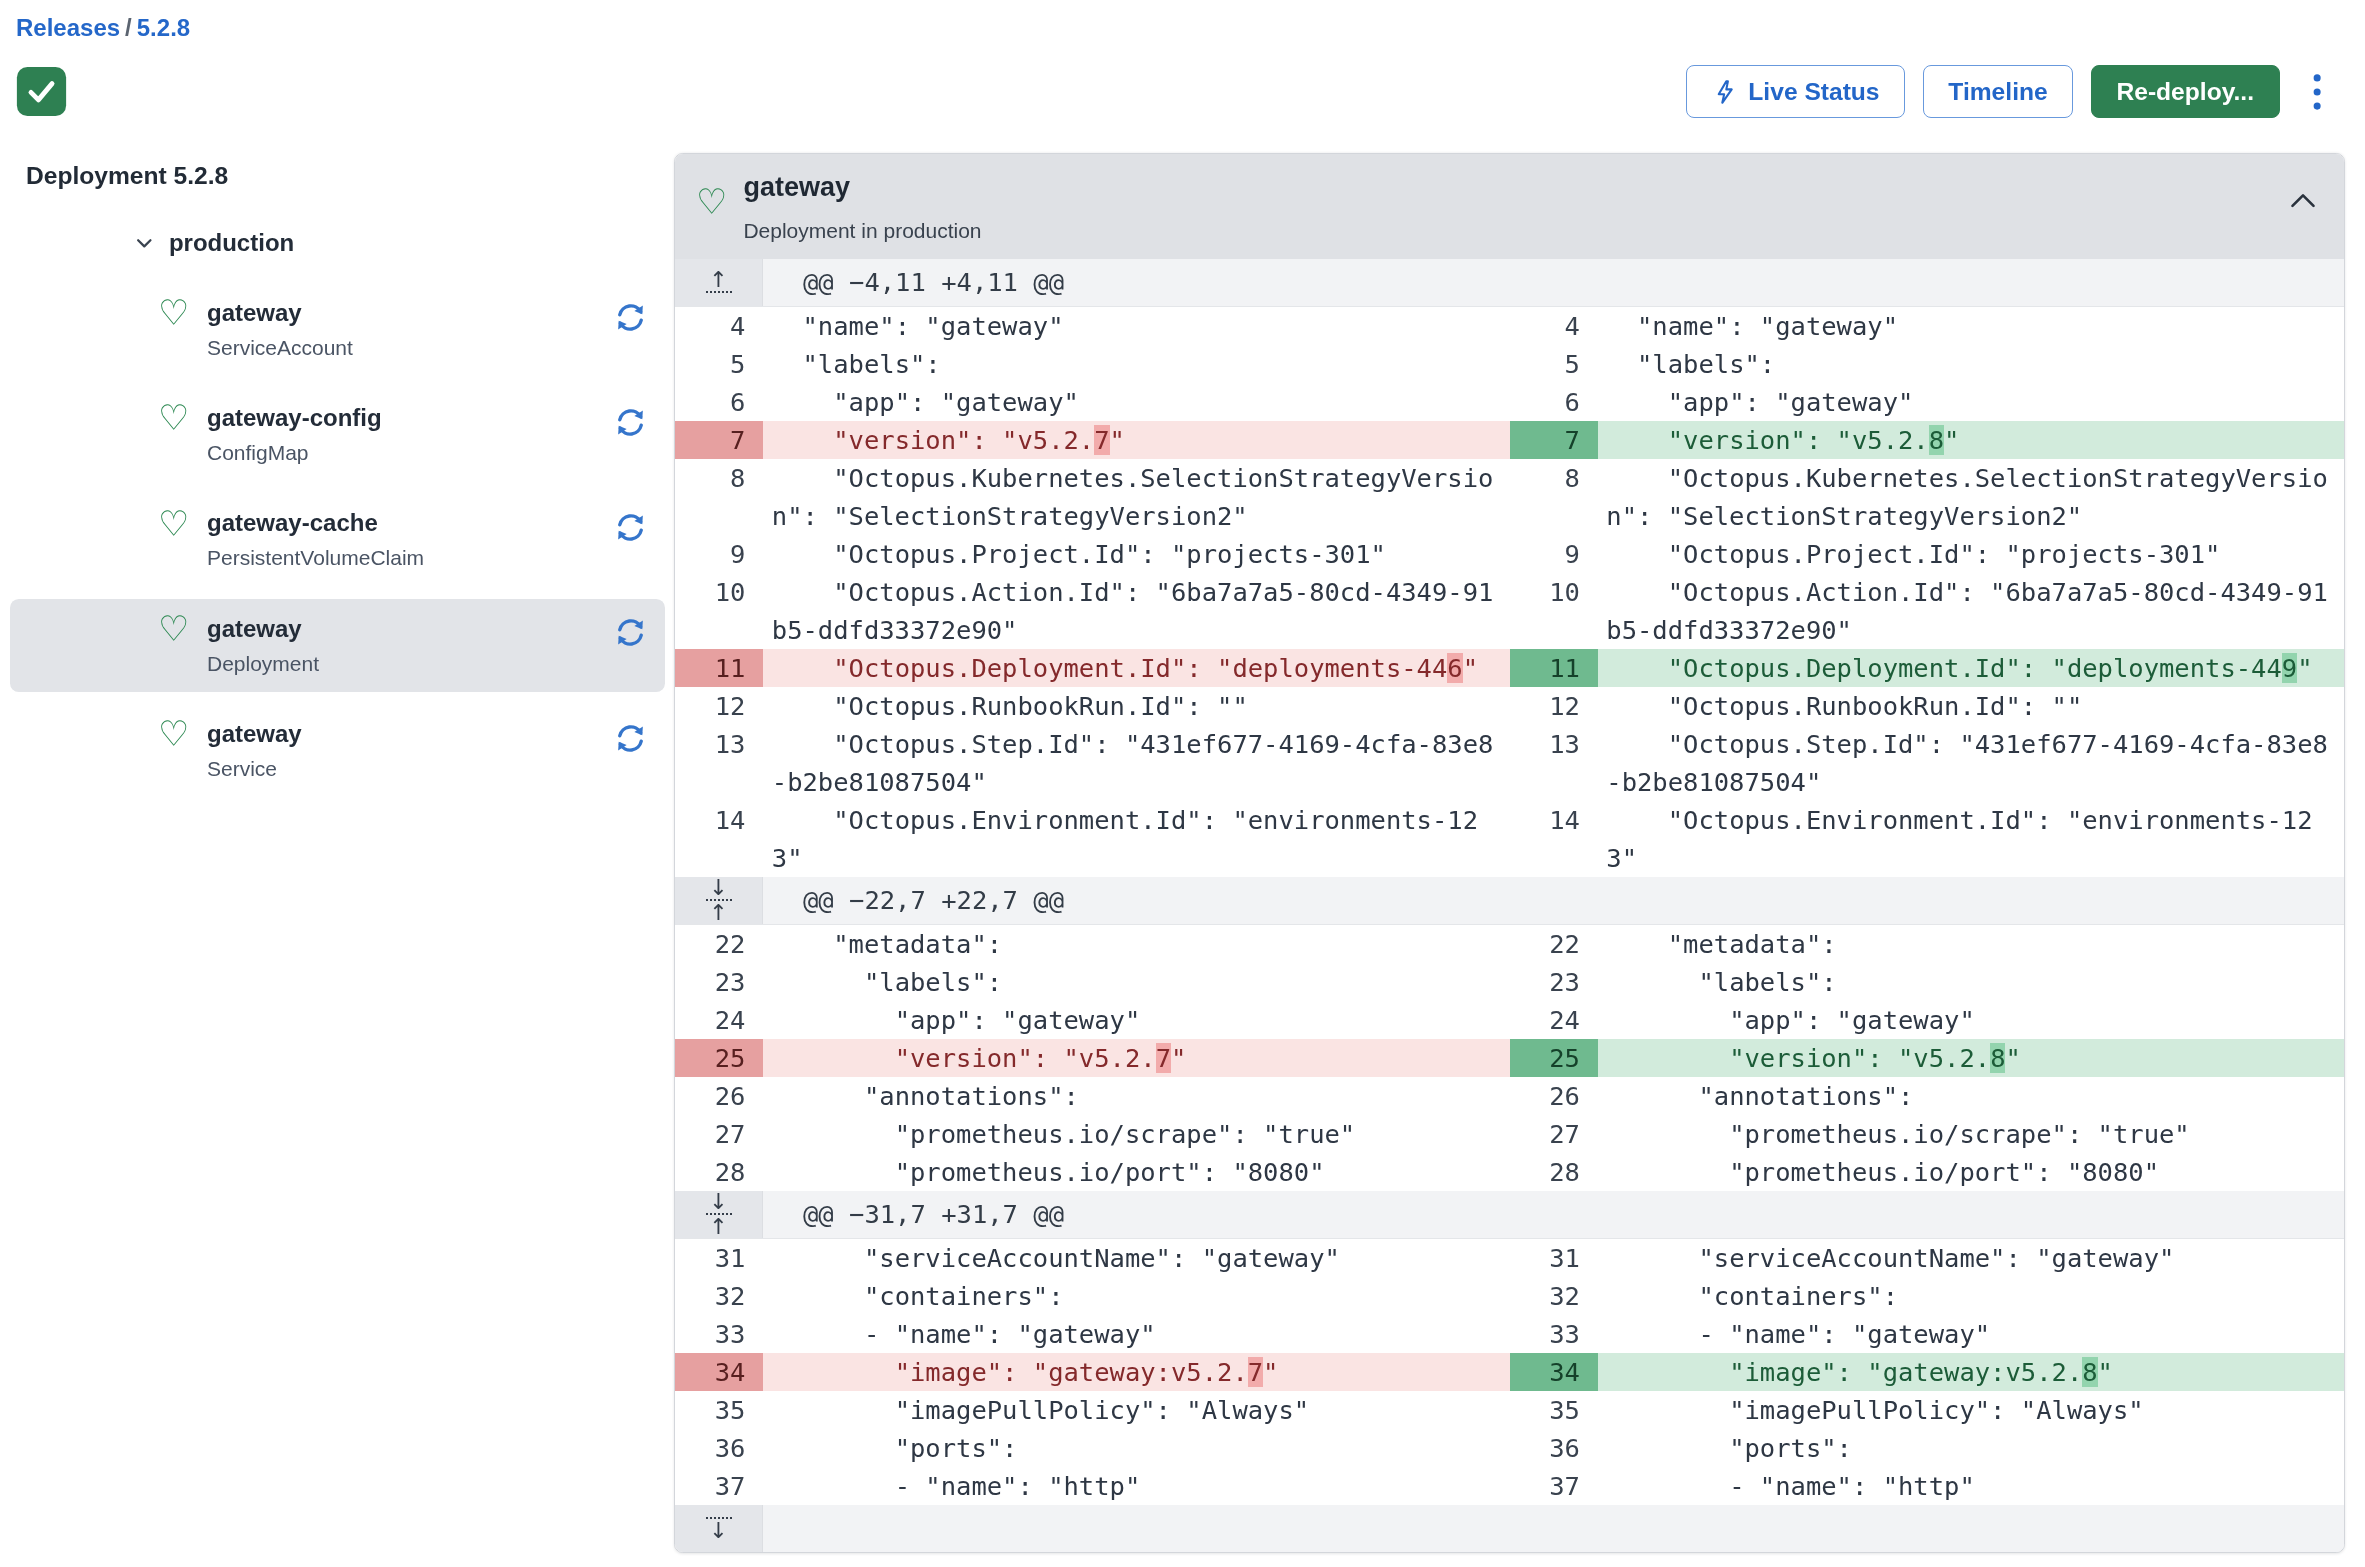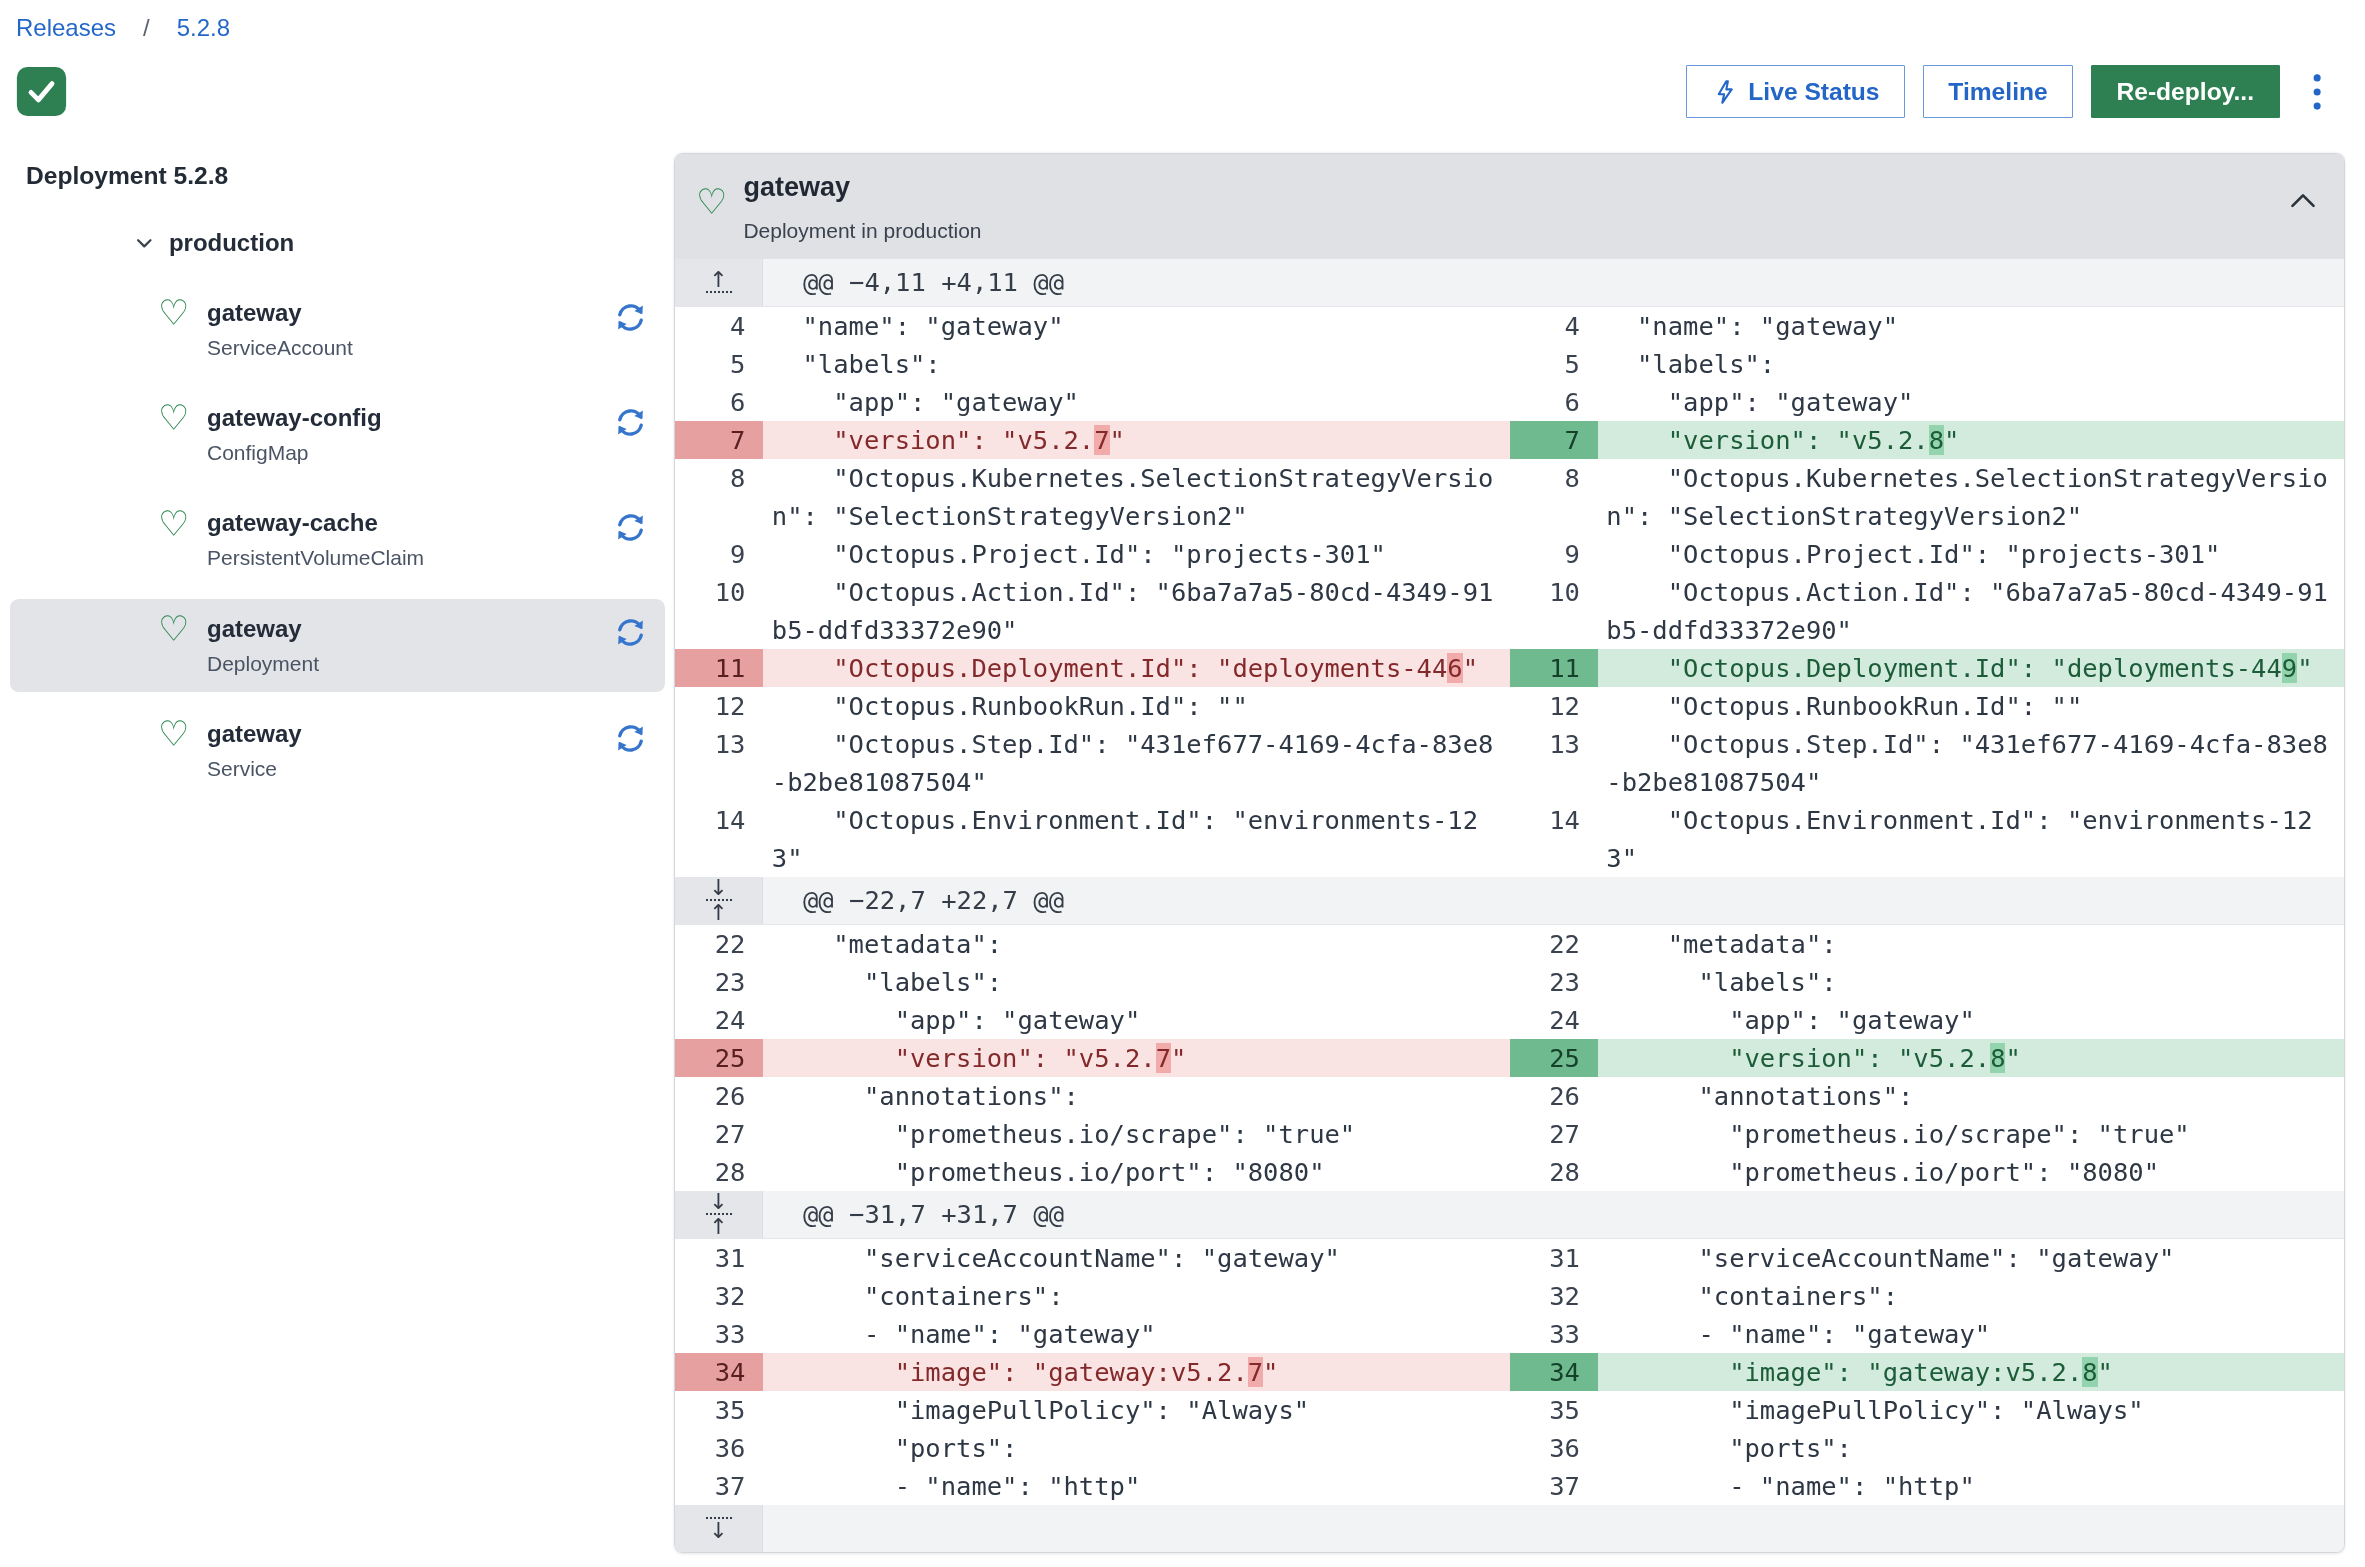--- a/index.html
+++ b/index.html
@@ -5,29 +5,29 @@
   * { margin:0; padding:0; box-sizing:border-box; }
   html,body { background:#ffffff; }
   body {
     width:2366px; min-height:1567px;
     font-family:"Liberation Sans", sans-serif;
     color:#222b36;
   }
 
   
   .topbar { padding:14px 21px 0 16px; }
-  .breadcrumb { font-size:24px; display:flex; gap:27px; align-items:center; }
+  .breadcrumb { font-size:24px; display:flex; gap:5px; align-items:center;font-weight:bold; }
   .breadcrumb a { color:#2467c9; text-decoration:none; cursor:pointer; }
   .breadcrumb .sep { color:#5b6470; }
   .header-row { margin-top:23px; display:flex; align-items:center; }
   .title-icon { width:51px; height:51px; flex:0 0 51px; }
   .page-title { font-size:34px; font-weight:700; color:#1d2530; margin-left:21px; letter-spacing:0.2px; }
   .header-actions { margin-left:auto; display:flex; align-items:center; gap:17.6px; padding-right:8.8px; }
   .btn {
-    height:53px; border-radius:1px; font-size:24.6px; font-weight:600;
+    height:53px; border-radius:8px; font-size:24.6px; font-weight:600;
     display:inline-flex; align-items:center; gap:10.6px; padding:0 24.6px;
     background:#fff; border:1.8px solid #6899dd; color:#2366c8; cursor:pointer;
     font-family:"Liberation Sans", sans-serif;
   }
   .btn.primary { background:#2e8052; border-color:#2e8052; color:#ffffff; }
   .kebab { width:39px; height:49px; display:flex; align-items:center; justify-content:center; cursor:pointer; background:none; border:none; }
 
   
   .main { display:flex; margin-top:35px; align-items:flex-start; }
   .sidebar { width:674px; flex:0 0 674px; padding-left:26px; }

